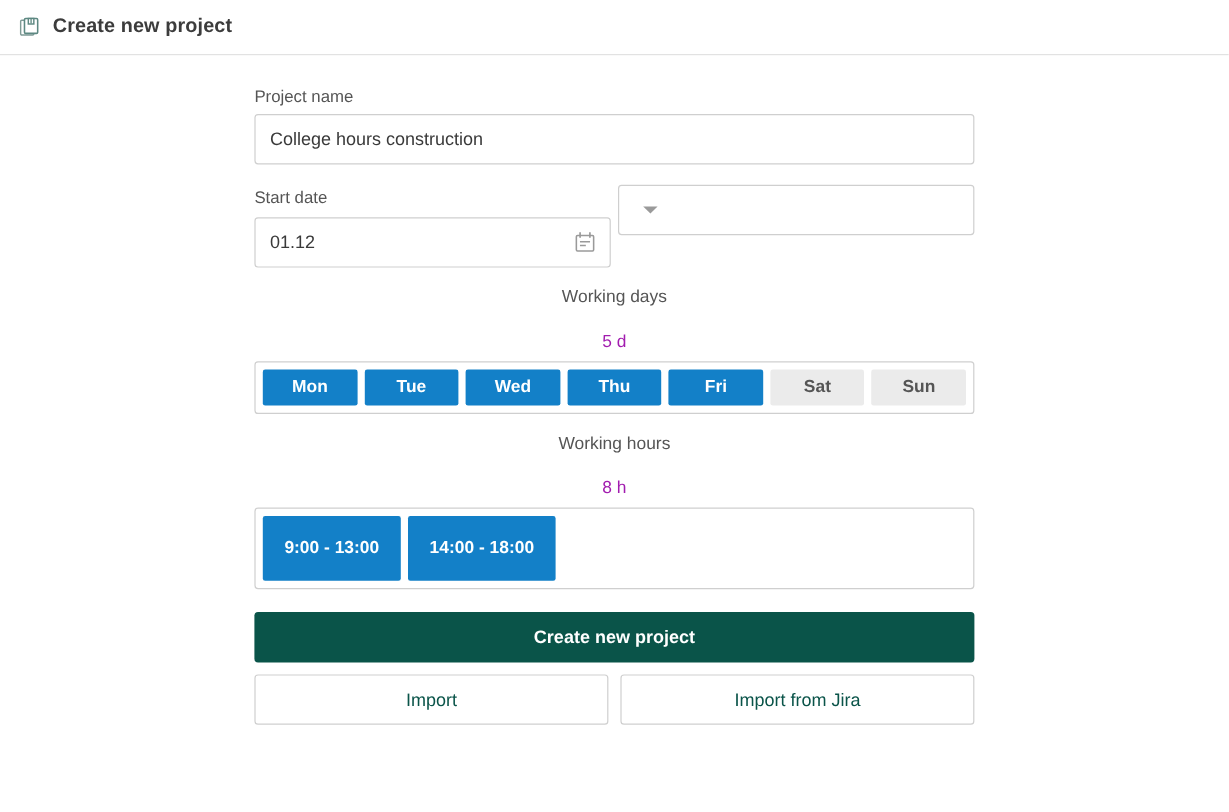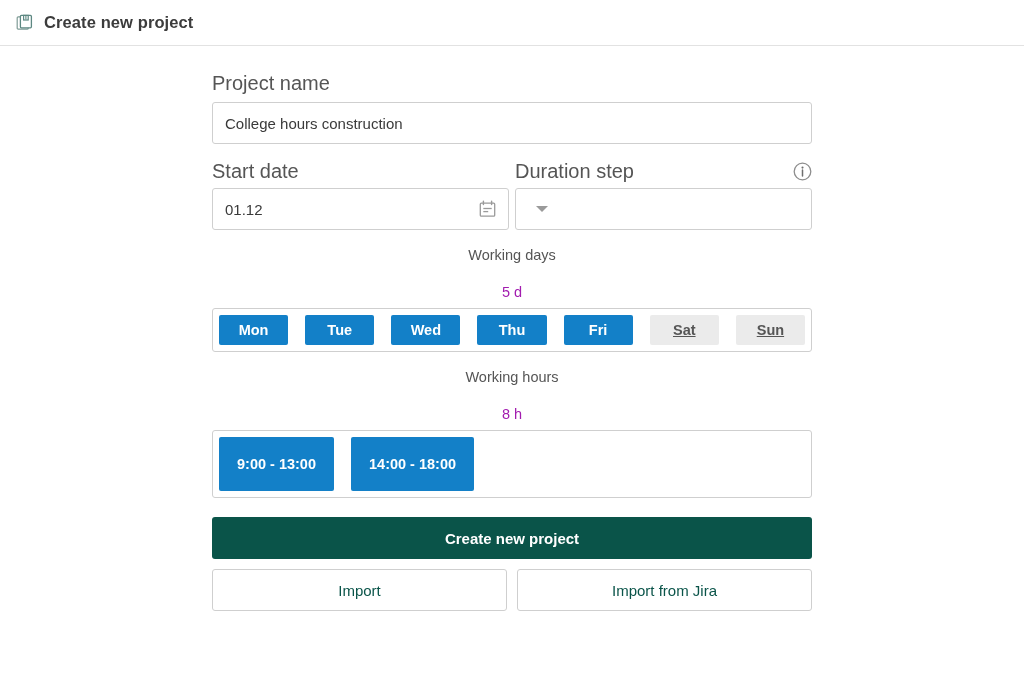--- a/index.html
+++ b/index.html
@@ -42,21 +42,21 @@
   }
 
   
   .form-wrap {
     width: 600px;
     margin: 0 auto;
     padding-top: 26px;
     box-sizing: border-box;
   }
   .field-label {
-    font-size: 20px;
+    font-size: 14px;
     color: #555555;
     margin-bottom: 7px;
     display: block;
   }
   .input-box {
     height: 42px;
     box-sizing: border-box;
     border: 1px solid #cfcfcf;
     border-radius: 3px;
     background: #ffffff;
@@ -132,21 +132,21 @@
     white-space: nowrap;
   }
 
   
   .chips-box {
     border: 1px solid #cfcfcf;
     border-radius: 3px;
     background: #ffffff;
     padding: 6px;
     display: flex;
-    gap: 17px;
+    gap: 6px;
     box-sizing: border-box;
   }
   .chip {
     height: 30px;
     line-height: 30px;
     border-radius: 2px;
     text-align: center;
     font-size: 14.5px;
     font-weight: bold;
     user-select: none;
@@ -154,21 +154,20 @@
   .chip.day {
     flex: 1 1 0;
   }
   .chip.on {
     background: #1380c8;
     color: #ffffff;
   }
   .chip.off {
     background: #ebebeb;
     color: #555555;
-    text-decoration: underline;
   }
   .chip.hours {
     flex: 0 0 auto;
     padding: 12px 18px;
   }
 
   
   .btn-primary {
     margin-top: 19px;
     height: 42px;
@@ -244,30 +243,20 @@
             <line x1="4.4" y1="1.1" x2="4.4" y2="4.6" stroke="#9a9a9a" stroke-width="1.4" stroke-linecap="round"></line>
             <line x1="12.6" y1="1.1" x2="12.6" y2="4.6" stroke="#9a9a9a" stroke-width="1.4" stroke-linecap="round"></line>
             <line x1="4.3" y1="8.5" x2="12.7" y2="8.5" stroke="#9a9a9a" stroke-width="1.3"></line>
             <line x1="4.3" y1="11.6" x2="9.2" y2="11.6" stroke="#9a9a9a" stroke-width="1.3"></line>
           </svg>
         </span>
       </div>
     </div>
 
     <div class="col">
-      <div class="label-row">
-        <span class="field-label" style="margin:0">Duration step</span>
-        <span class="info-icon">
-          <svg width="19" height="19" viewBox="0 0 19 19" fill="none">
-            <circle cx="9.5" cy="9.5" r="8.3" stroke="#8d8d8d" stroke-width="1.3" fill="#ffffff"></circle>
-            <circle cx="9.5" cy="5.6" r="1.05" fill="#6e6e6e"></circle>
-            <line x1="9.5" y1="8.1" x2="9.5" y2="14" stroke="#6e6e6e" stroke-width="1.5" stroke-linecap="round"></line>
-          </svg>
-        </span>
-      </div>
       <div class="input-box">
         <span class="caret"></span>
       </div>
     </div>
   </div>
 
 
   <div class="group">
     <div class="divider-label">
       <span class="txt">Working days</span>

